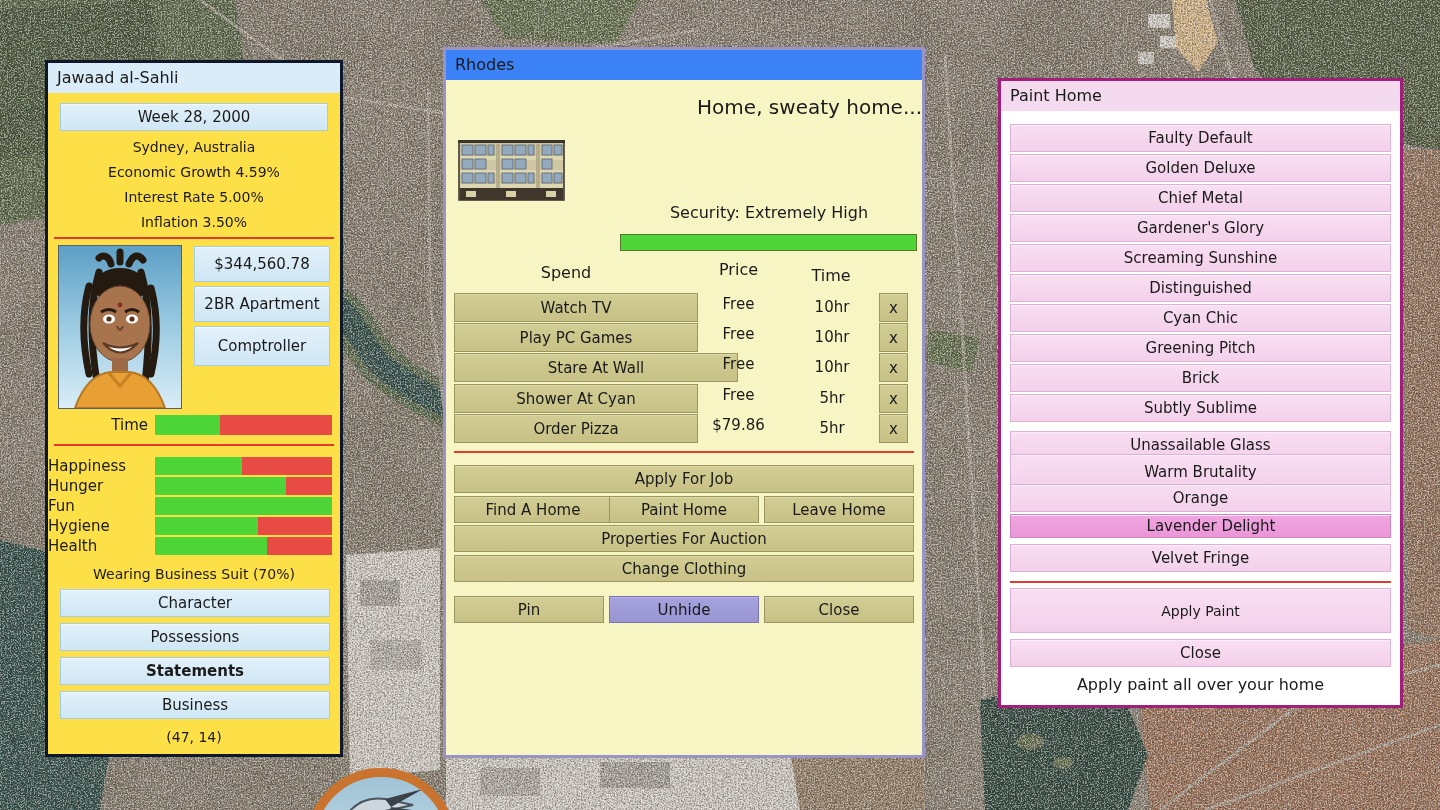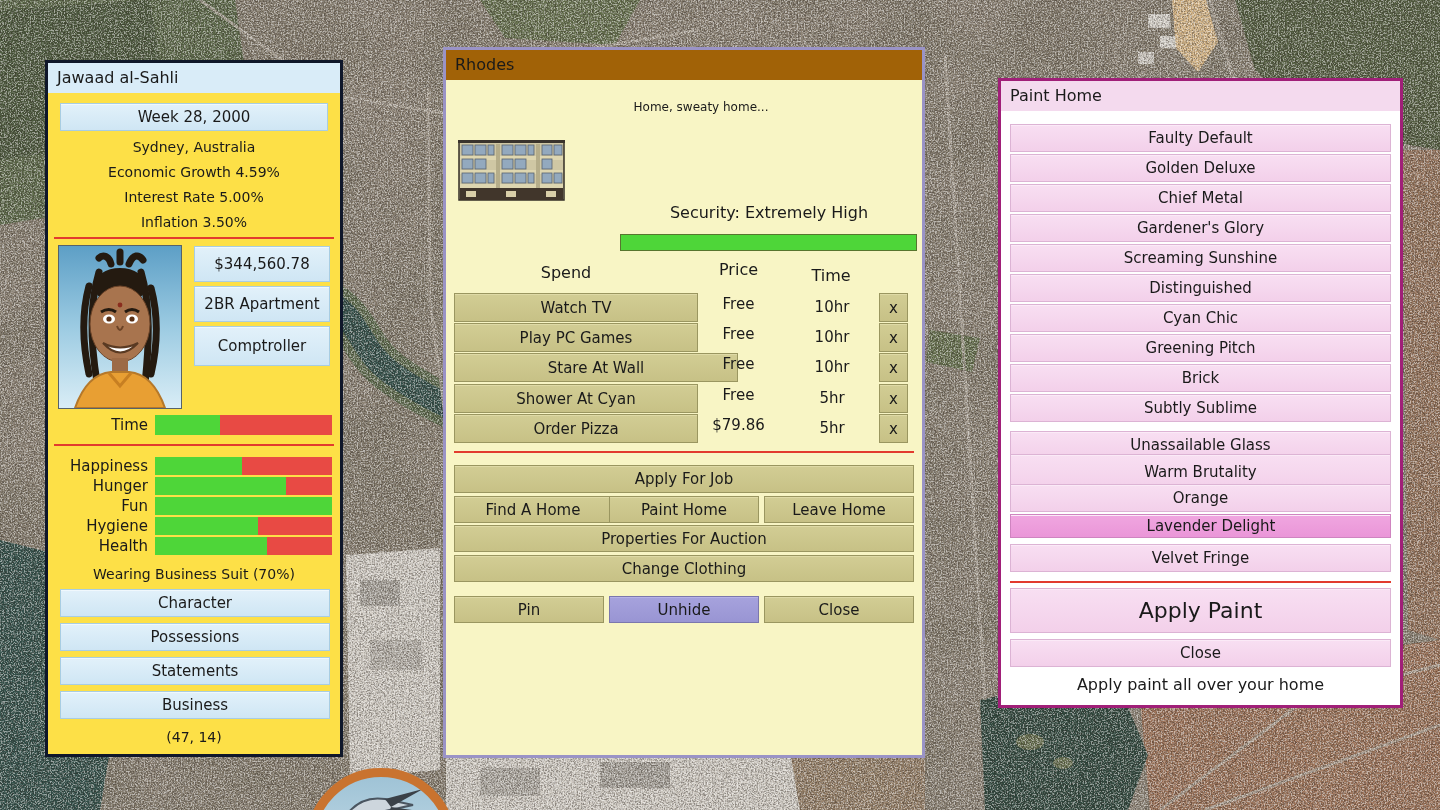--- a/index.html
+++ b/index.html
@@ -26,25 +26,25 @@
   #player{left:45px;top:60px;width:298px;height:697px;border:3px solid #0f172a;background:#fde047;}
   #player .hdr{background:#d9ecf8;}
   .btn{position:absolute;box-sizing:border-box;text-align:center;cursor:pointer;
     font-size:15px;display:flex;align-items:center;justify-content:center;}
   .btn-blue{background:linear-gradient(#e2f1fa,#cfe6f4);border:1px solid #a8cde2;
     box-shadow:inset 0 1px 0 #f0f8fd;}
   .info{position:absolute;left:0;right:0;text-align:center;font-size:14px;line-height:25px;}
   .portrait{position:absolute;left:10px;top:182px;width:124px;height:164px;border:1px solid #56626b;box-sizing:border-box;}
   .trow-label{position:absolute;font-size:15px;}
   .stat-row{position:absolute;left:0;height:18px;}
-  .stat-row .stat-label{position:absolute;left:0;width:100px;text-align:right;font-size:15px;line-height:18px;}
+  .stat-row .stat-label{position:absolute;left:0;width:100px;font-size:15px;line-height:18px;}
   .stat-row .bar{left:107px;width:177px;height:18px;top:0;}
   
   #location{left:443px;top:47px;width:482px;height:711px;border:3px solid #9a93c6;background:#f8f5c5;}
-  #location .hdr{background:#a16207;}
+  #location .hdr{background:#3b82f6;}
   .btn-olive{background:linear-gradient(#d2cd94,#c7c186);border:1px solid #9a9660;
     box-shadow:inset 0 1px 0 #dfdaa6;}
   .btn-purple{background:linear-gradient(#a6a2dd,#9995d3);border:1px solid #7b77ad;
     box-shadow:inset 0 1px 0 #b6b2e6;}
   .colhead{position:absolute;text-align:center;font-size:15px;}
   .cellval{position:absolute;text-align:center;font-size:15px;line-height:29px;}
   .secbar{border:1px solid #57752f;box-shadow:inset -2px -2px 0 rgba(60,90,20,.35);}
   
   #paint{left:998px;top:78px;width:405px;height:630px;border:3px solid #a01f78;background:#fff;}
   #paint .hdr{background:#f4daee;}
@@ -220,30 +220,30 @@
     <span class="stat-label">Health</span>
     <div class="bar">
         <div class="fill" style="width: 63%;"></div>
       </div>
   </div>
 
   <div class="info" style="top:500px;line-height:22px;">Wearing Business Suit (70%)</div>
 
   <div class="btn btn-blue" style="left:12px;top:526px;width:270px;height:28px;">Character</div>
   <div class="btn btn-blue" style="left:12px;top:560px;width:270px;height:28px;">Possessions</div>
-  <div class="btn btn-blue" style="left:12px;top:594px;width:270px;height:28px;">Statements</div>
+  <div class="btn btn-blue" style="left:12px;top:594px;width:270px;height:28px;font-weight:bold;">Statements</div>
   <div class="btn btn-blue" style="left:12px;top:628px;width:270px;height:28px;">Business</div>
 
   <div class="info" style="top:662px;">(47, 14)</div>
 </div>
 
 <div id="location" class="panel">
   <div class="hdr">Rhodes</div>
 
-  <div class="info" style="top:45px;padding-left:34px;font-size:12px;">Home, sweaty home...</div>
+  <div class="info" style="top:45px;padding-left:34px;font-size:20px;text-align:right;">Home, sweaty home...</div>
 
   <div style="position:absolute;left:12px;top:86px;">
     <svg width="107" height="70" viewBox="0 0 107 70">
       <rect x="1" y="6" width="105" height="58" fill="#cfc7a4" stroke="#332e26" stroke-width="1.5"></rect>
       <rect x="0" y="4" width="107" height="3" fill="#3a342c"></rect>
       <rect x="2" y="20" width="103" height="4" fill="#ded6b0"></rect>
       <rect x="2" y="34" width="103" height="4" fill="#ded6b0"></rect>
       <rect x="2" y="48" width="103" height="4" fill="#ded6b0"></rect>
       <g fill="#93a9be" stroke="#57636f" stroke-width="0.8">
         <rect x="4" y="9" width="11" height="10"></rect>
@@ -339,17 +339,17 @@
   <div class="btn btn-pink" style="left:9px;top:283px;width:381px;height:28px;">Brick</div>
   <div class="btn btn-pink" style="left:9px;top:313px;width:381px;height:28px;">Subtly Sublime</div>
   <div class="btn btn-pink" style="left:9px;top:343px;width:381px;height:28px;margin-top:7px;">Unassailable Glass</div>
   <div class="btn btn-pink" style="left:9px;top:373px;width:381px;height:36px;">Warm Brutality</div>
   <div class="btn btn-pink" style="left:9px;top:403px;width:381px;height:28px;">Orange</div>
   <div class="btn btn-pink selected" style="left:9px;top:433px;width:381px;height:24px;padding-left:21px;">Lavender Delight</div>
   <div class="btn btn-pink" style="left:9px;top:463px;width:381px;height:28px;">Velvet Fringe</div>
 
   <div class="sep" style="left:9px;right:9px;top:500px;"></div>
 
-  <div class="btn btn-pink" style="left:9px;top:507px;width:381px;height:45px;font-size:22px;">Apply Paint</div>
+  <div class="btn btn-pink" style="left:9px;top:507px;width:381px;height:45px;font-size:14px;">Apply Paint</div>
   <div class="btn btn-pink" style="left:9px;top:558px;width:381px;height:28px;">Close</div>
 
   <div class="hint" style="top:594px;">Apply paint all over your home</div>
 </div>
 
 </body></html>

